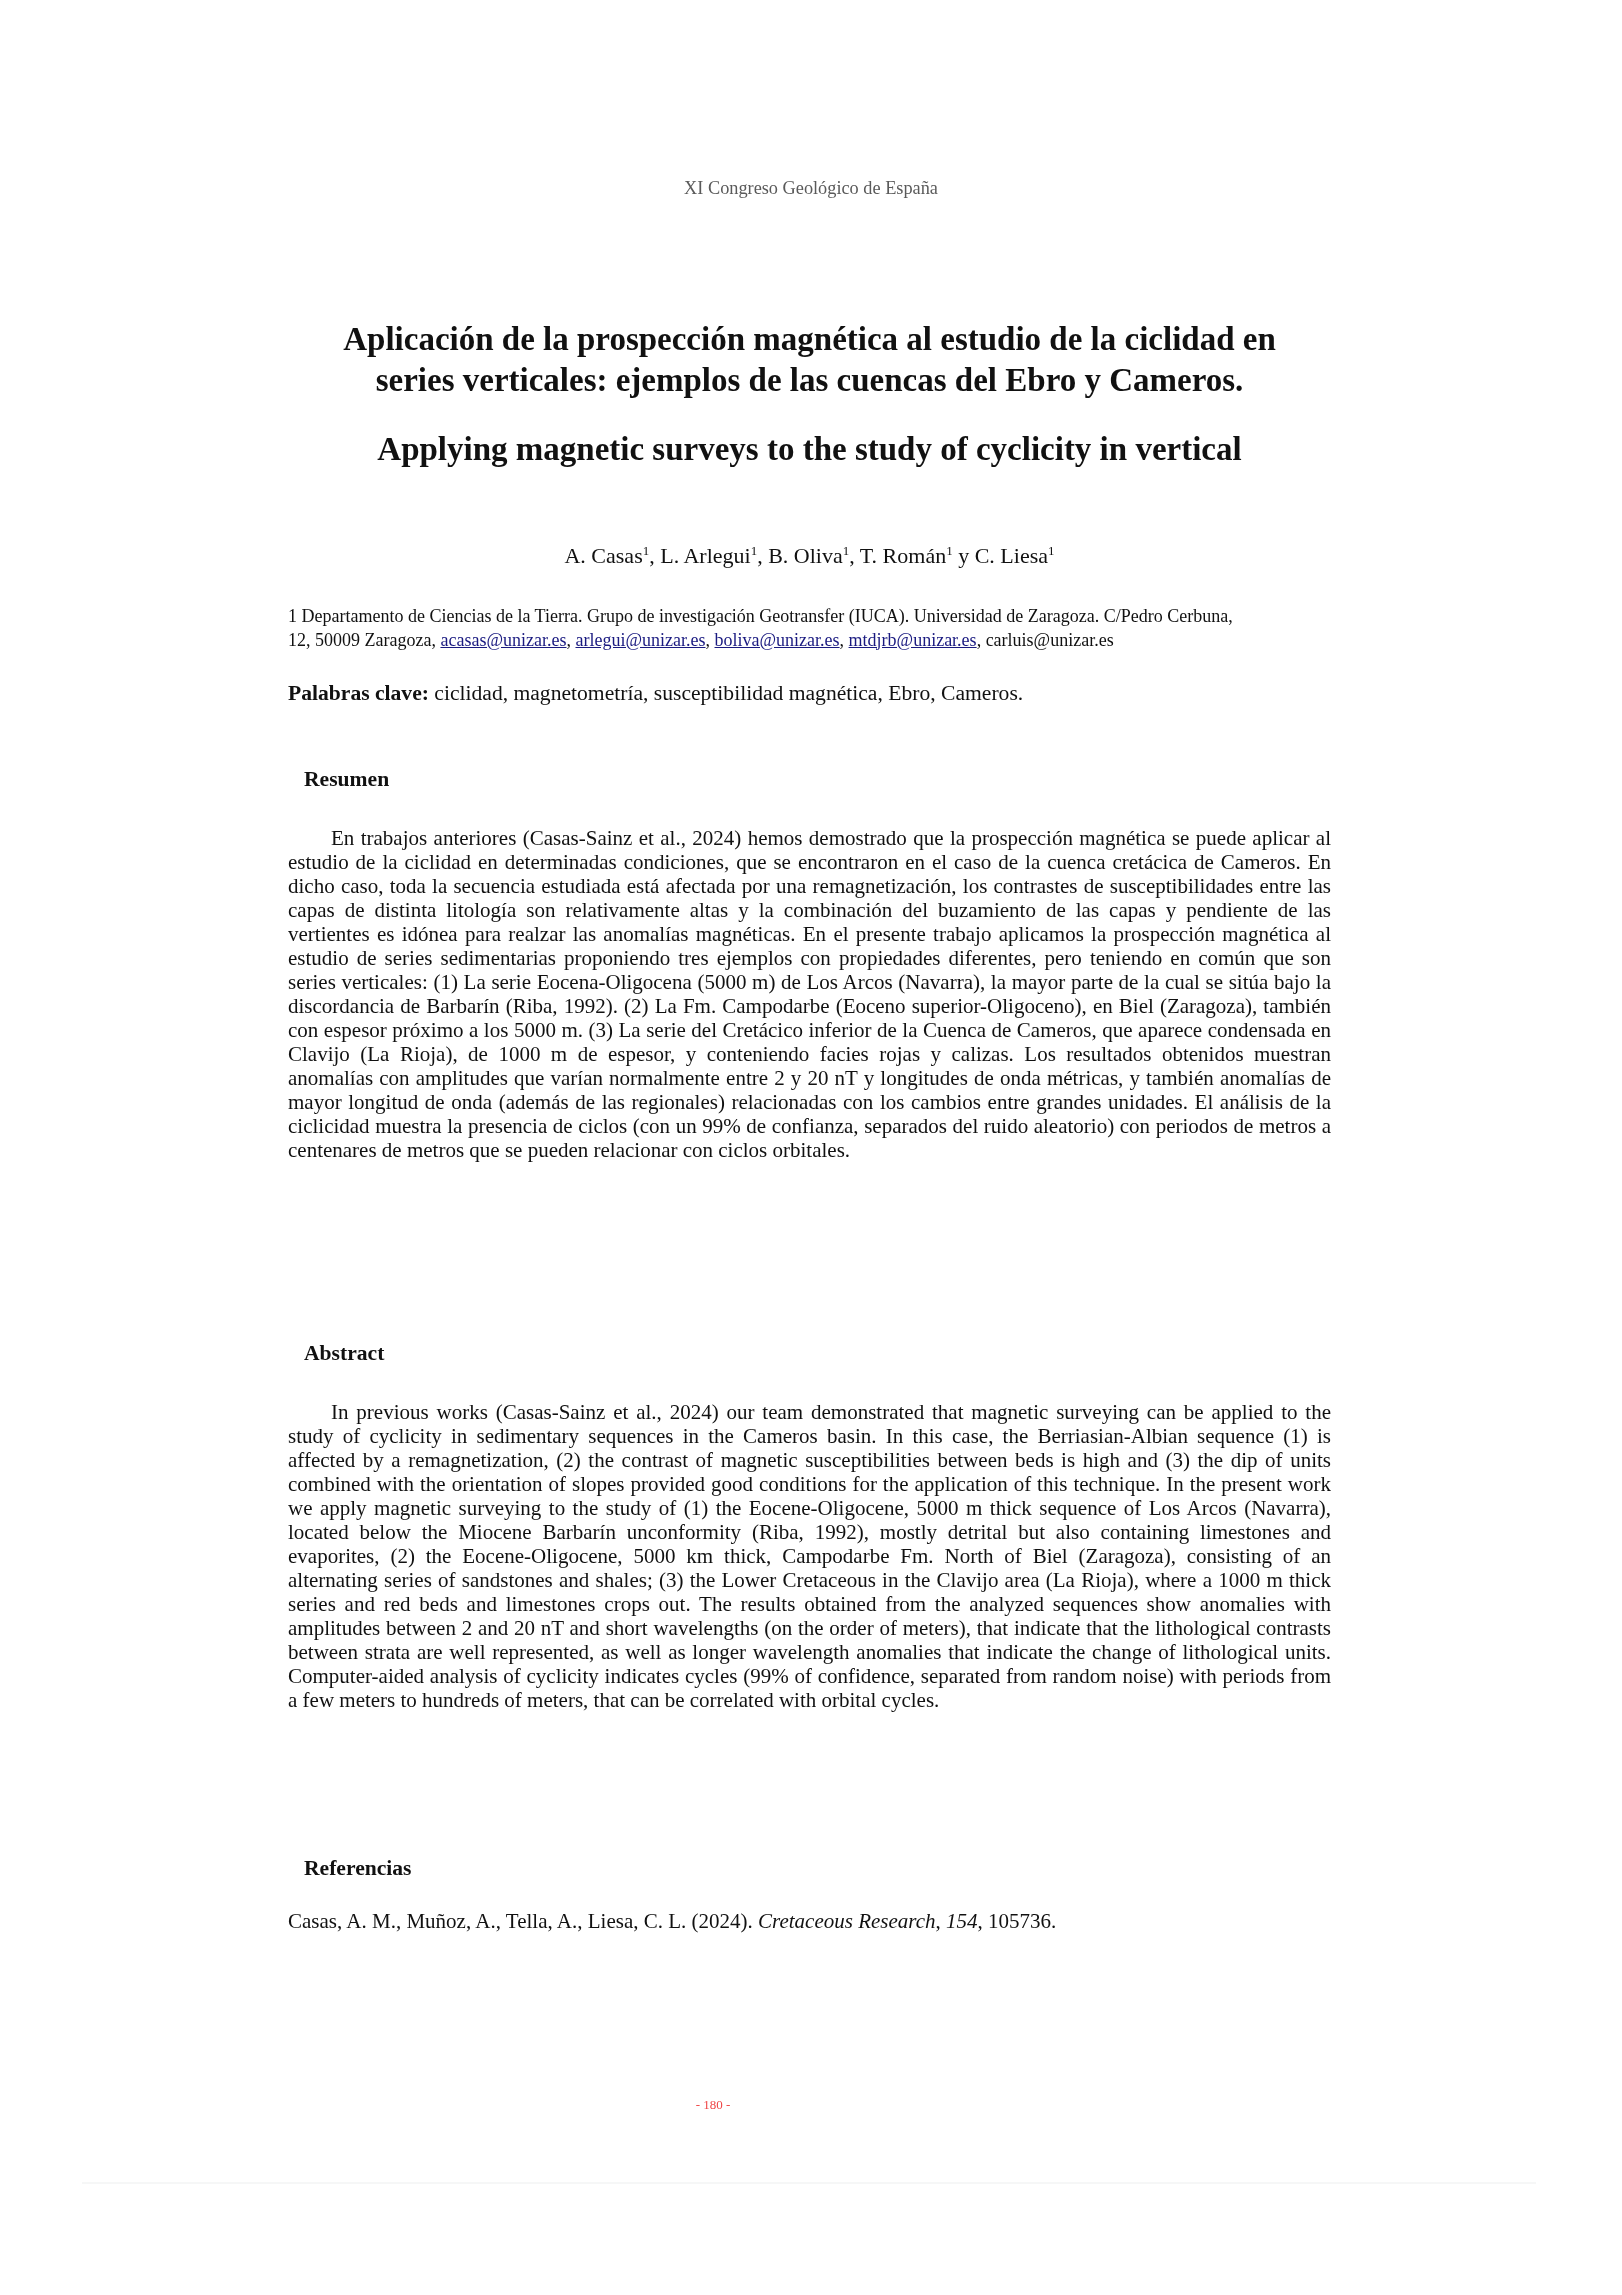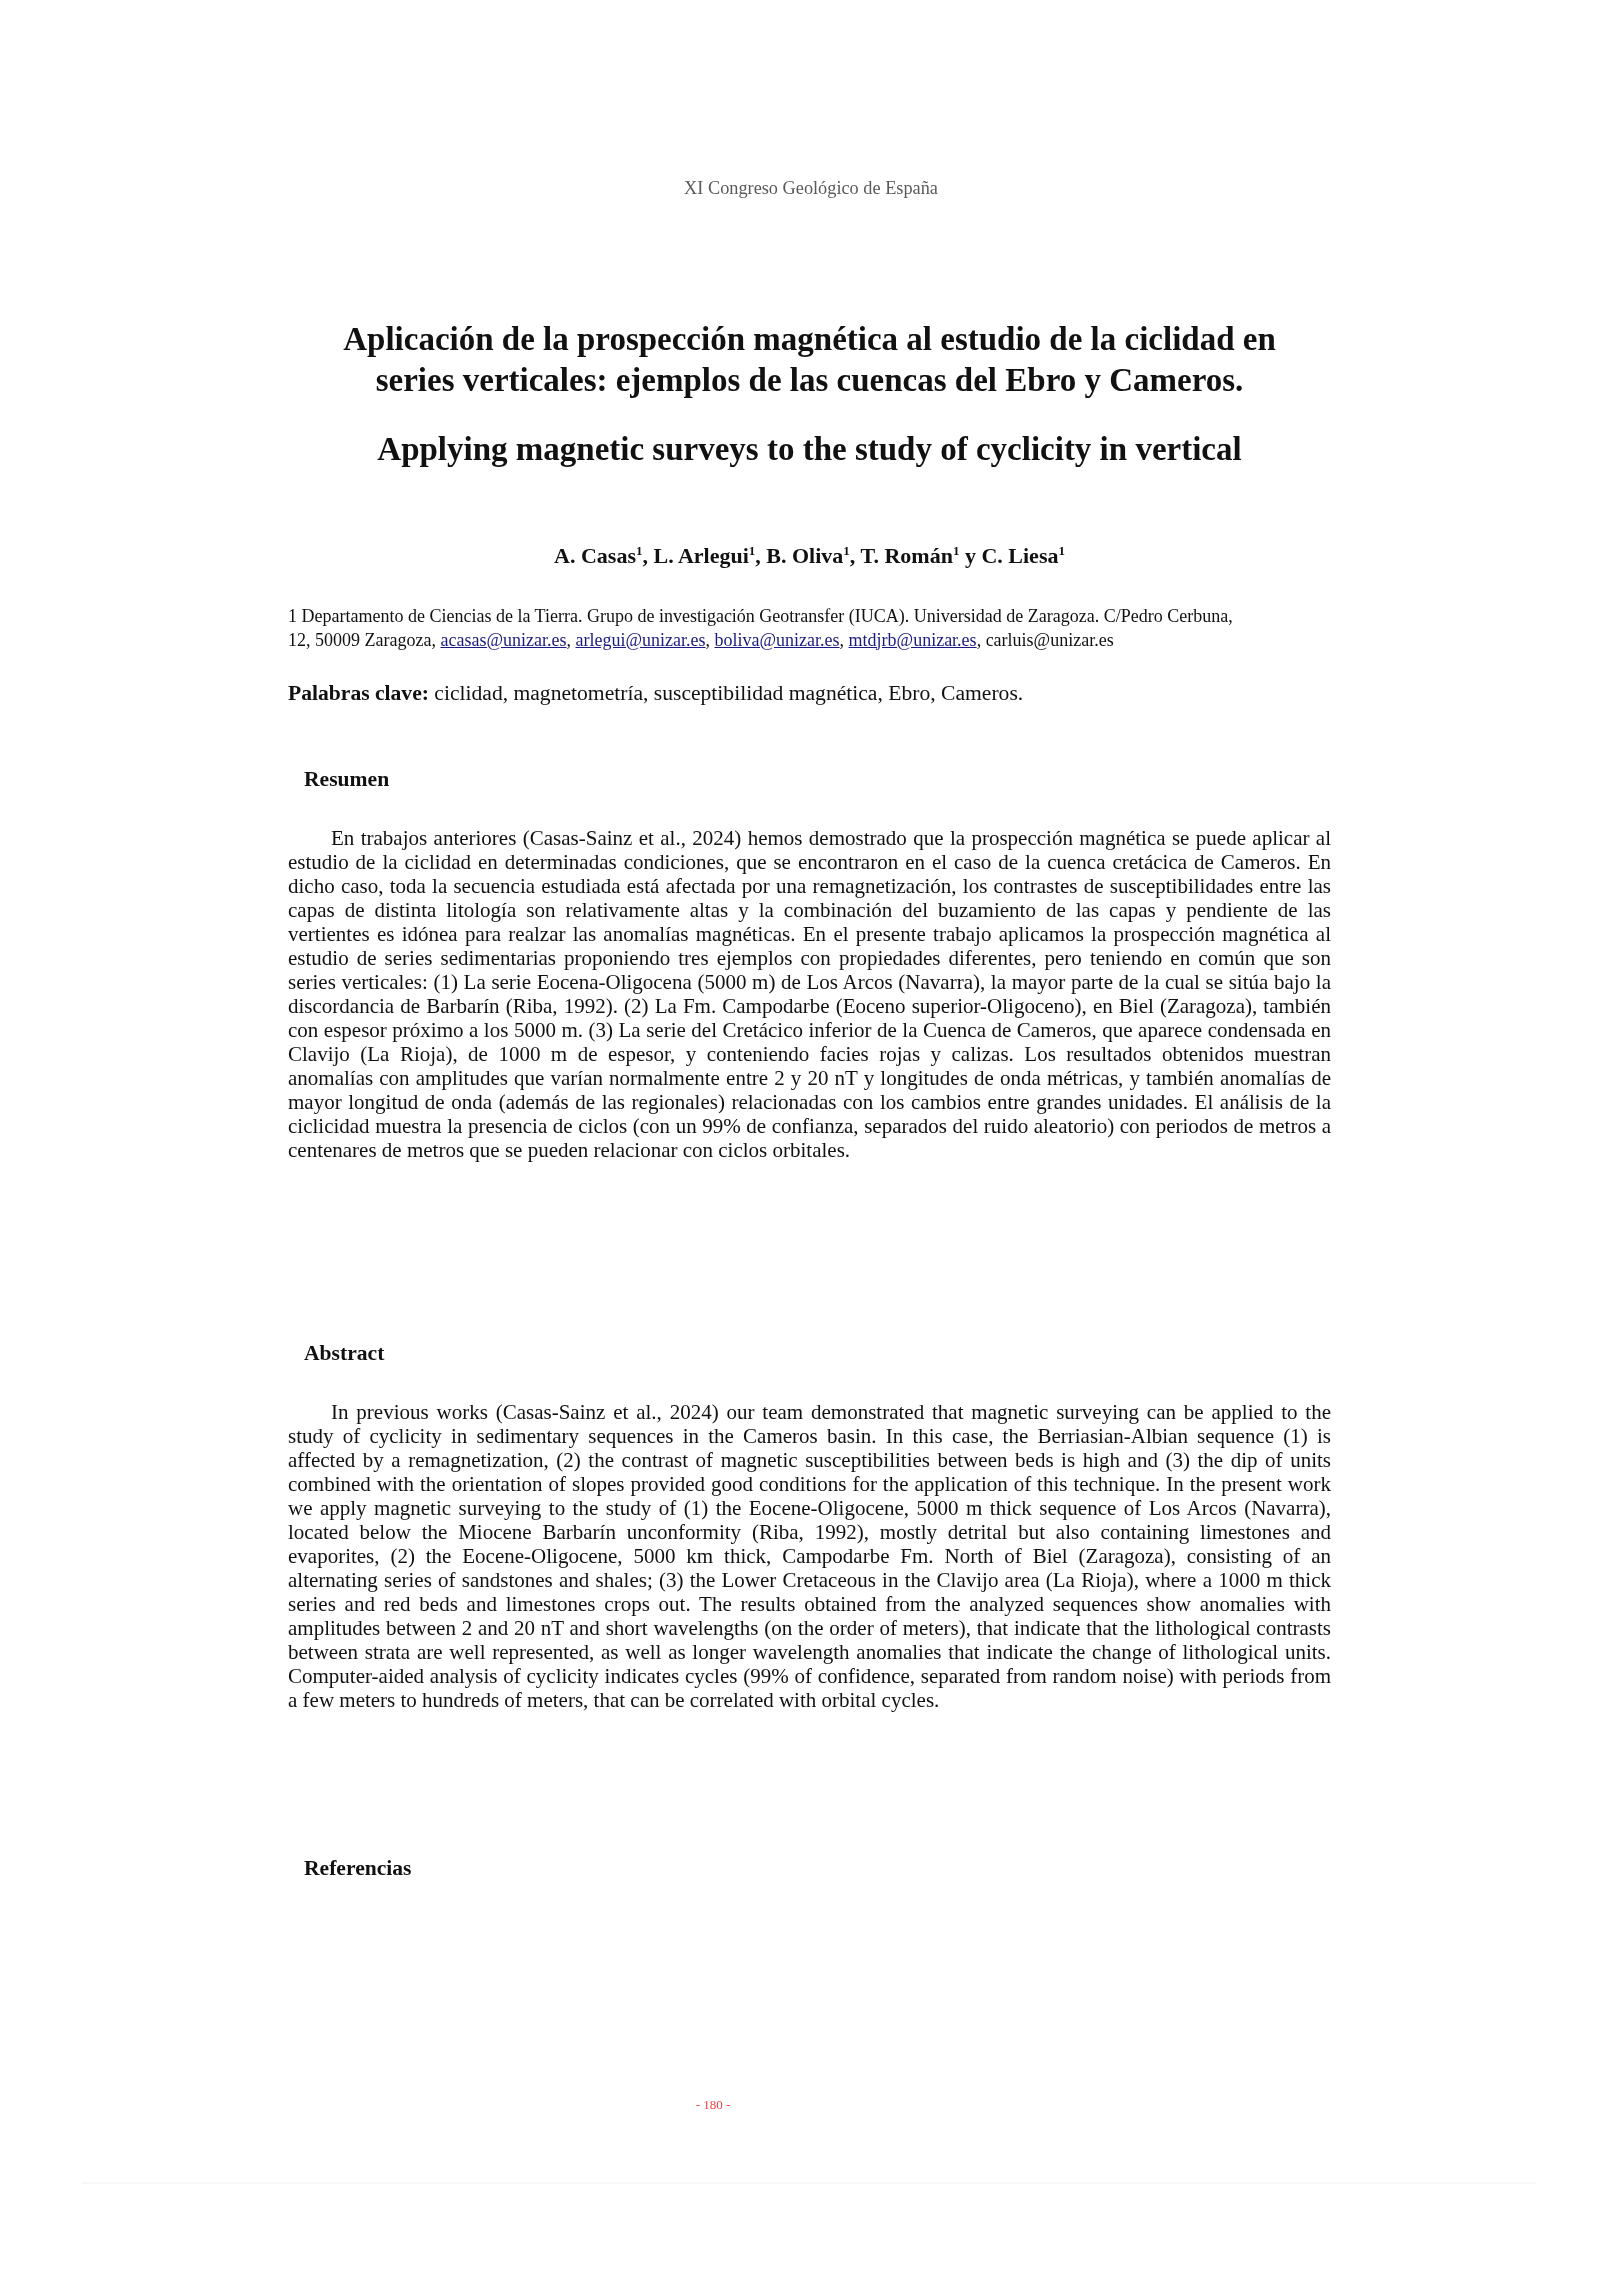--- a/index.html
+++ b/index.html
@@ -5,21 +5,21 @@
   html, body { margin: 0; padding: 0; background: #ffffff; }
   body { width: 1622px; height: 2295px; position: relative; overflow: hidden;
          font-family: "Liberation Serif", "DejaVu Serif", serif; color: #111; }
   .running-header { position: absolute; top: 178px; left: 0; width: 1622px; text-align: center;
          font-size: 18.3px; color: #5a5a5a; }
   .title-block { position: absolute; left: 288px; width: 1043px; text-align: center; font-weight: bold;
          font-size: 33px; line-height: 41px; color: #111; }
   .title-es { top: 319px; }
   .title-en { top: 429px; }
   .authors { position: absolute; top: 543px; left: 288px; width: 1043px; text-align: center;
-         font-weight: bold; font-size: 22px; }
+         font-weight: normal; font-size: 22px; }
   .authors sup { font-size: 13px; vertical-align: 8.5px; line-height: 0; }
   .affil { position: absolute; top: 605px; left: 288px; width: 1043px; font-size: 18px; line-height: 23.6px; }
   .affil a { color: #1a1a80; text-decoration: underline; }
   .keywords { position: absolute; top: 681px; left: 288px; width: 1043px; font-size: 21.6px; }
   .keywords b { font-weight: bold; }
   .heading { position: absolute; left: 304px; font-weight: bold; font-size: 21.6px; }
   .para { position: absolute; left: 288px; width: 1043px; font-size: 21px; line-height: 24px;
           text-align: justify; text-indent: 43px; }
   .refs { position: absolute; left: 288px; width: 1043px; font-size: 21px; line-height: 25px; }
   .refs div { white-space: nowrap; }
@@ -53,17 +53,18 @@
 <div class="keywords"><b>Palabras clave:</b><span> ciclidad, magnetometría, susceptibilidad magnética, Ebro, Cameros.</span></div>
 
 <div class="heading" style="top:767px;">Resumen</div>
 <div class="para" style="top:826px;">En trabajos anteriores (Casas-Sainz et al., 2024) hemos demostrado que la prospección magnética se puede aplicar al estudio de la ciclidad en determinadas condiciones, que se encontraron en el caso de la cuenca cretácica de Cameros. En dicho caso, toda la secuencia estudiada está afectada por una remagnetización, los contrastes de susceptibilidades entre las capas de distinta litología son relativamente altas y la combinación del buzamiento de las capas y pendiente de las vertientes es idónea para realzar las anomalías magnéticas. En el presente trabajo aplicamos la prospección magnética al estudio de series sedimentarias proponiendo tres ejemplos con propiedades diferentes, pero teniendo en común que son series verticales: (1) La serie Eocena-Oligocena (5000 m) de Los Arcos (Navarra), la mayor parte de la cual se sitúa bajo la discordancia de Barbarín (Riba, 1992). (2) La Fm. Campodarbe (Eoceno superior-Oligoceno), en Biel (Zaragoza), también con espesor próximo a los 5000 m. (3) La serie del Cretácico inferior de la Cuenca de Cameros, que aparece condensada en Clavijo (La Rioja), de 1000 m de espesor, y conteniendo facies rojas y calizas. Los resultados obtenidos muestran anomalías con amplitudes que varían normalmente entre 2 y 20 nT y longitudes de onda métricas, y también anomalías de mayor longitud de onda (además de las regionales) relacionadas con los cambios entre grandes unidades. El análisis de la ciclicidad muestra la presencia de ciclos (con un 99% de confianza, separados del ruido aleatorio) con periodos de metros a centenares de metros que se pueden relacionar con ciclos orbitales.</div>
 
 <div class="heading" style="top:1341px;">Abstract</div>
 <div class="para" style="top:1400px;">In previous works (Casas-Sainz et al., 2024) our team demonstrated that magnetic surveying can be applied to the study of cyclicity in sedimentary sequences in the Cameros basin. In this case, the Berriasian-Albian sequence (1) is affected by a remagnetization, (2) the contrast of magnetic susceptibilities between beds is high and (3) the dip of units combined with the orientation of slopes provided good conditions for the application of this technique. In the present work we apply magnetic surveying to the study of (1) the Eocene-Oligocene, 5000 m thick sequence of Los Arcos (Navarra), located below the Miocene Barbarín unconformity (Riba, 1992), mostly detrital but also containing limestones and evaporites, (2) the Eocene-Oligocene, 5000 km thick, Campodarbe Fm. North of Biel (Zaragoza), consisting of an alternating series of sandstones and shales; (3) the Lower Cretaceous in the Clavijo area (La Rioja), where a 1000 m thick series and red beds and limestones crops out. The results obtained from the analyzed sequences show anomalies with amplitudes between 2 and 20 nT and short wavelengths (on the order of meters), that indicate that the lithological contrasts between strata are well represented, as well as longer wavelength anomalies that indicate the change of lithological units. Computer-aided analysis of cyclicity indicates cycles (99% of confidence, separated from random noise) with periods from a few meters to hundreds of meters, that can be correlated with orbital cycles.</div>
 
 <div class="heading" style="top:1856px;">Referencias</div>
 <div class="refs" style="top:1909px;">
+  <div><span>Casas, A. M., Muñoz, A., Tella, A., Liesa, C. L. (2024). </span><i>Cretaceous Research</i><span>, </span><i>154</i><span>, 105736.</span></div>
 </div>
 
 <div class="page-number">- 180 -</div>
 <div class="footer-rule"></div>
 
 
 </body></html>

